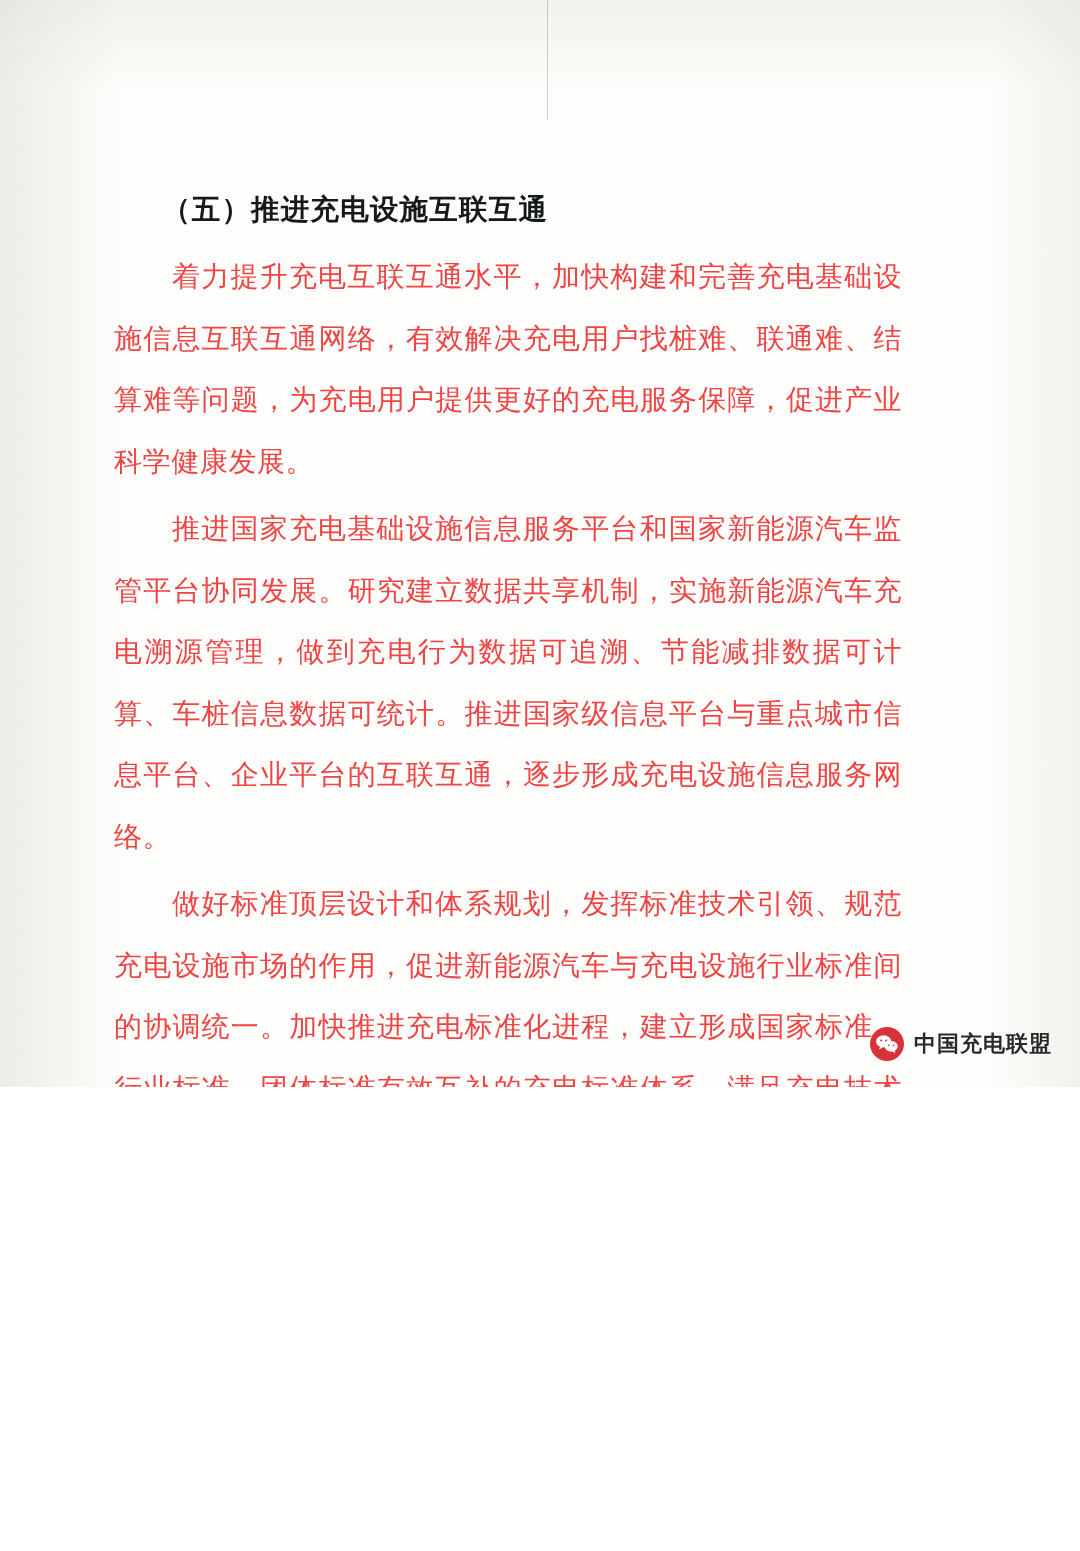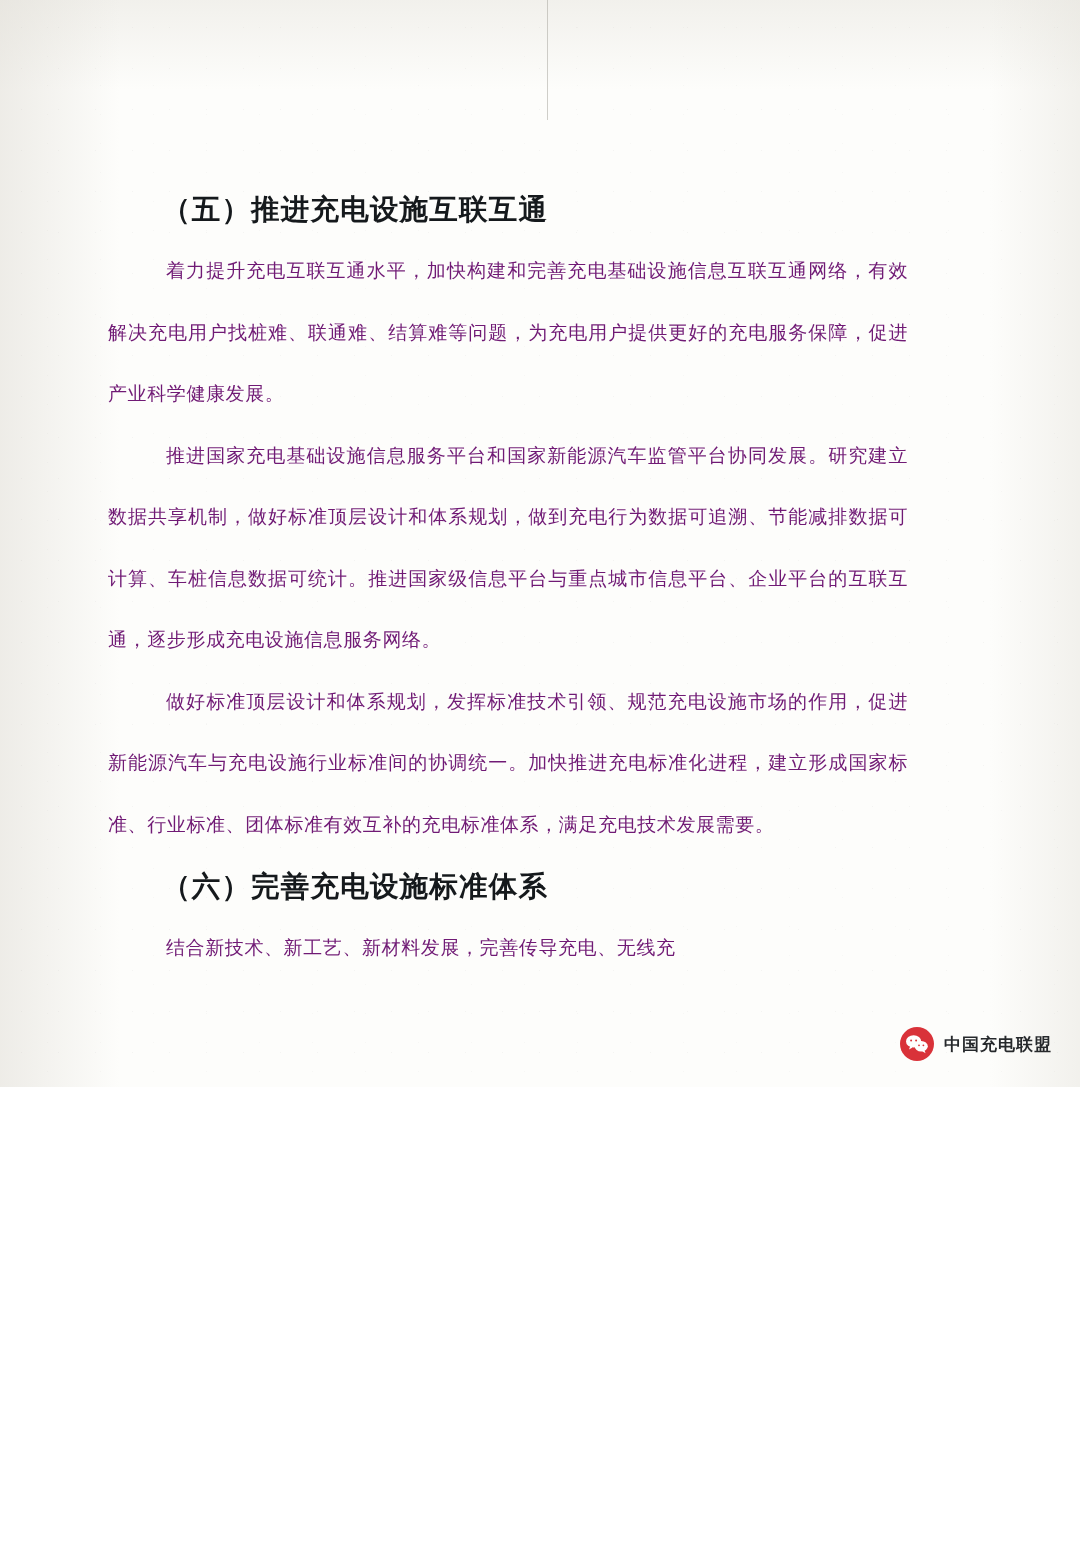--- a/index.html
+++ b/index.html
@@ -43,28 +43,28 @@
   .heading {
     font-size: 28.5px;
     line-height: 62px;
     letter-spacing: 1.2px;
     color: #15191c;
     font-weight: 600;
     text-indent: 54px;
     white-space: nowrap;
   }
   .para {
-    font-size: 19px;
+    font-size: 28px;
     line-height: 61.5px;
     letter-spacing: 0.6px;
-    color: #701a75;
+    color: #ef4444;
     text-indent: 58px;
     text-align: justify;
     text-justify: inter-character;
-    margin: 0;
+    margin: 6px;
   }
   .block + .block { margin-top: 0px; }
 
   #page-number {
     position: absolute;
     left: 0;
     top: 1390px;
     width: 1080px;
     text-align: center;
     font-size: 27px;
@@ -87,21 +87,21 @@
     width: 34px;
     height: 34px;
     border-radius: 50%;
     background: #d8282f;
     display: flex;
     align-items: center;
     justify-content: center;
   }
   #wm-badge svg { display: block; }
   #wm-text {
-    font-size: 17px;
+    font-size: 22px;
     letter-spacing: 1px;
     color: #1b1e21;
     font-family: "DejaVu Sans", sans-serif;
     font-weight: 600;
   }
   
   #speckle {
     position: absolute;
     inset: 0;
     pointer-events: none;
@@ -125,21 +125,21 @@
 
     <div class="block">
       <div class="heading">（五）推进充电设施互联互通</div>
     </div>
 
     <div class="block">
       <p class="para">着力提升充电互联互通水平，加快构建和完善充电基础设施信息互联互通网络，有效解决充电用户找桩难、联通难、结算难等问题，为充电用户提供更好的充电服务保障，促进产业科学健康发展。</p>
     </div>
 
     <div class="block">
-      <p class="para">推进国家充电基础设施信息服务平台和国家新能源汽车监管平台协同发展。研究建立数据共享机制，做好标准顶层设计和体系规划，做到充电行为数据可追溯、节能减排数据可计算、车桩信息数据可统计。推进国家级信息平台与重点城市信息平台、企业平台的互联互通，逐步形成充电设施信息服务网络。</p>
+      <p class="para">推进国家充电基础设施信息服务平台和国家新能源汽车监管平台协同发展。研究建立数据共享机制，实施新能源汽车充电溯源管理，做到充电行为数据可追溯、节能减排数据可计算、车桩信息数据可统计。推进国家级信息平台与重点城市信息平台、企业平台的互联互通，逐步形成充电设施信息服务网络。</p>
     </div>
 
 
     <div class="block">
       <p class="para">做好标准顶层设计和体系规划，发挥标准技术引领、规范充电设施市场的作用，促进新能源汽车与充电设施行业标准间的协调统一。加快推进充电标准化进程，建立形成国家标准、行业标准、团体标准有效互补的充电标准体系，满足充电技术发展需要。</p>
     </div>
 
     <div class="block">
       <div class="heading">（六）完善充电设施标准体系</div>
     </div>

